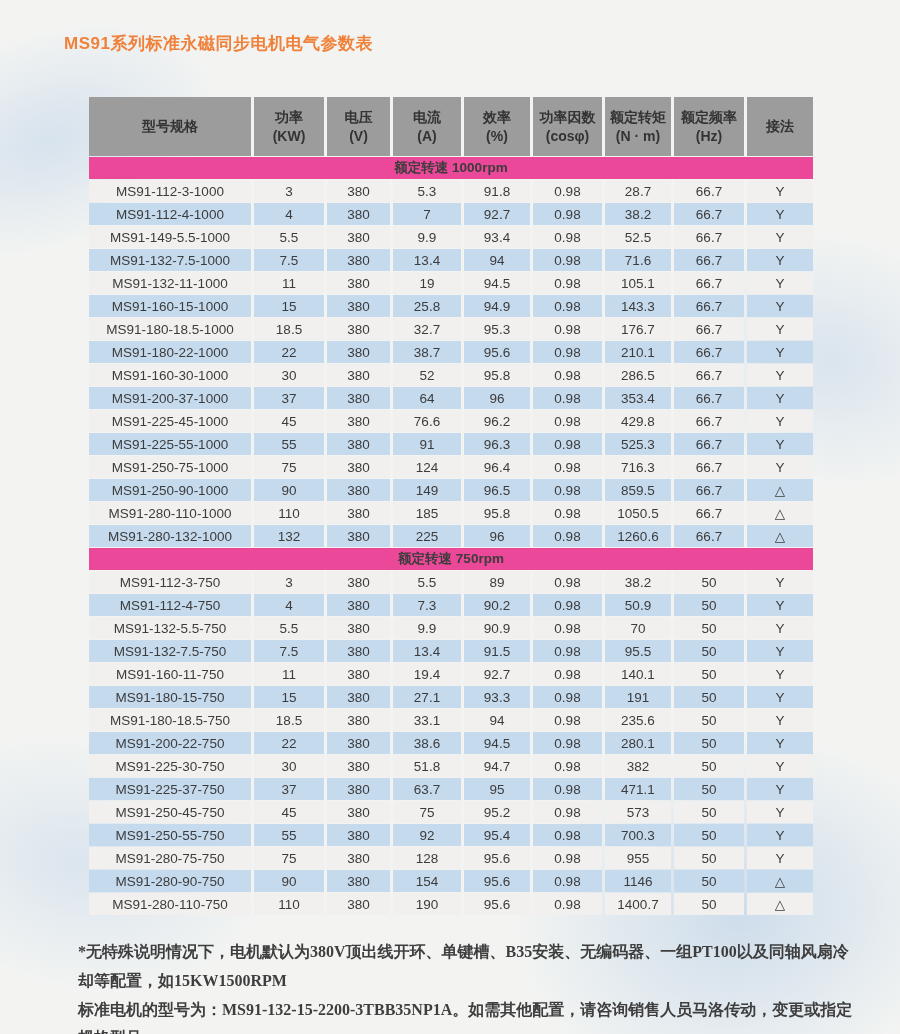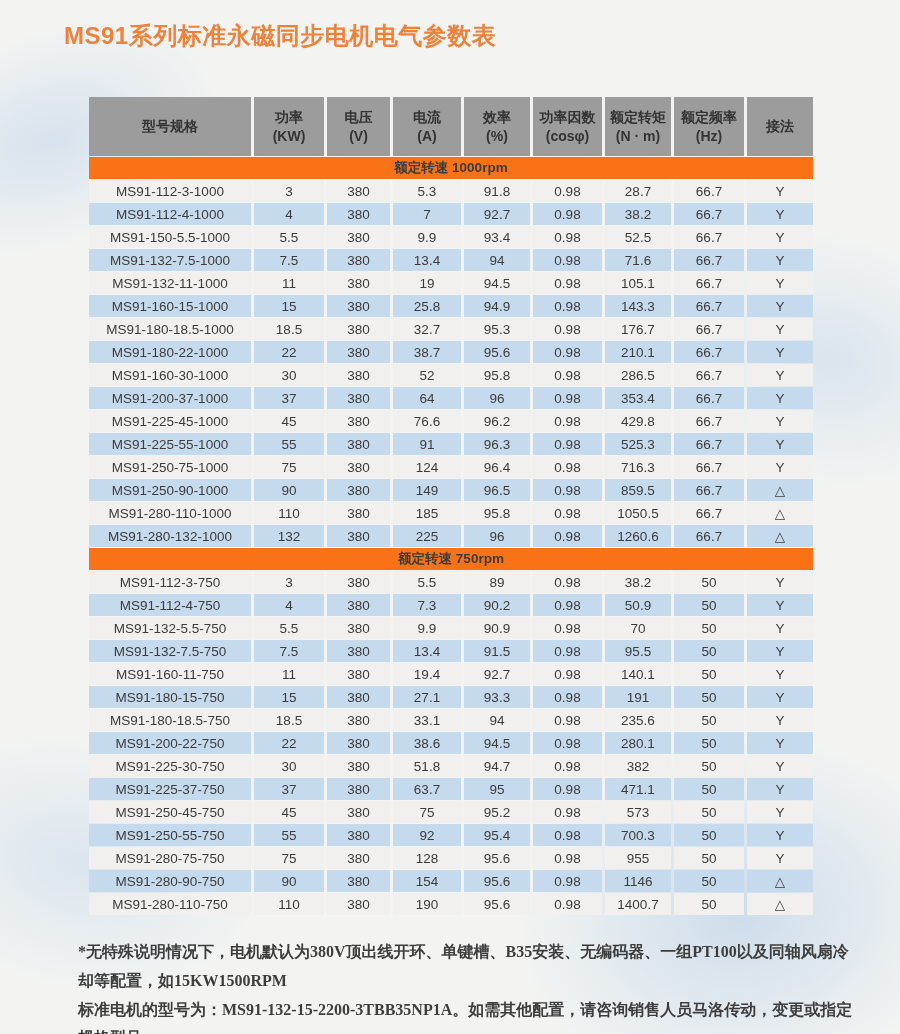--- a/index.html
+++ b/index.html
@@ -14,42 +14,42 @@
   .w1 { left: -130px; top: 30px; width: 360px; height: 220px; transform: rotate(-20deg);
         background: radial-gradient(ellipse at center, rgba(180,205,232,.45), rgba(180,205,232,0) 70%); }
   .w2 { right: -90px; top: 230px; width: 320px; height: 260px; transform: rotate(15deg);
         background: radial-gradient(ellipse at center, rgba(180,205,232,.40), rgba(180,205,232,0) 70%); }
   .w3 { right: -70px; bottom: -60px; width: 460px; height: 360px; transform: rotate(-10deg);
         background: radial-gradient(ellipse at center, rgba(175,202,230,.55), rgba(175,202,230,0) 70%); }
   .w4 { left: -110px; bottom: 40px; width: 380px; height: 260px; transform: rotate(12deg);
         background: radial-gradient(ellipse at center, rgba(180,205,232,.38), rgba(180,205,232,0) 70%); }
 
   .title {
-    position: absolute; left: 64px; top: 20px; margin: 0;
-    font-size: 24px; font-weight: bold; color: #f0813a; letter-spacing: .5px; text-align: center;
+    position: absolute; left: 64px; top: 32px; margin: 0;
+    font-size: 17px; font-weight: bold; color: #f0813a; letter-spacing: .5px; text-align: center;
   }
 
   table.spec {
     position: absolute; left: 86px; top: 96px;
     width: 730px; table-layout: fixed;
     border-collapse: separate; border-spacing: 3px 1px;
   }
   table.spec th {
     background: #9c9c9c; color: #333;
     font-size: 14px; font-weight: bold; line-height: 1.3;
     height: 59px; padding: 0; text-align: center; vertical-align: middle;
   }
   table.spec th span { display: block; }
   table.spec td {
     padding: 0; height: 22px;
     font-size: 13.5px; color: #3c3c3c;
     text-align: center; vertical-align: middle;
   }
   td.band {
-    background: #f97316; color: #262626;
+    background: #ec4899; color: #262626;
     font-weight: bold; font-size: 14.5px; height: 22px;
   }
   tr.alt-light td { background: #f1f0ee; }
   tr.alt-blue  td { background: #c6daee; }
   td.model { text-align: left; padding-left: 7px; }
   td.conn  { font-size: 11px; color: #4e4e4e; }
 
   .footnote {
     position: absolute; left: 78px; top: 938px; width: 784px;
     font-family: "Liberation Serif", "DejaVu Serif", serif;
@@ -138,21 +138,21 @@
         <td>4</td>
         <td>380</td>
         <td>7</td>
         <td>92.7</td>
         <td>0.98</td>
         <td>38.2</td>
         <td>66.7</td>
         <td class="conn">Y</td>
       </tr>
       <tr class="alt-light">
-        <td class="model">MS91-150-5.5-1000</td>
+        <td class="model">MS91-149-5.5-1000</td>
         <td>5.5</td>
         <td>380</td>
         <td>9.9</td>
         <td>93.4</td>
         <td>0.98</td>
         <td>52.5</td>
         <td>66.7</td>
         <td class="conn">Y</td>
       </tr>
       <tr class="alt-blue">

